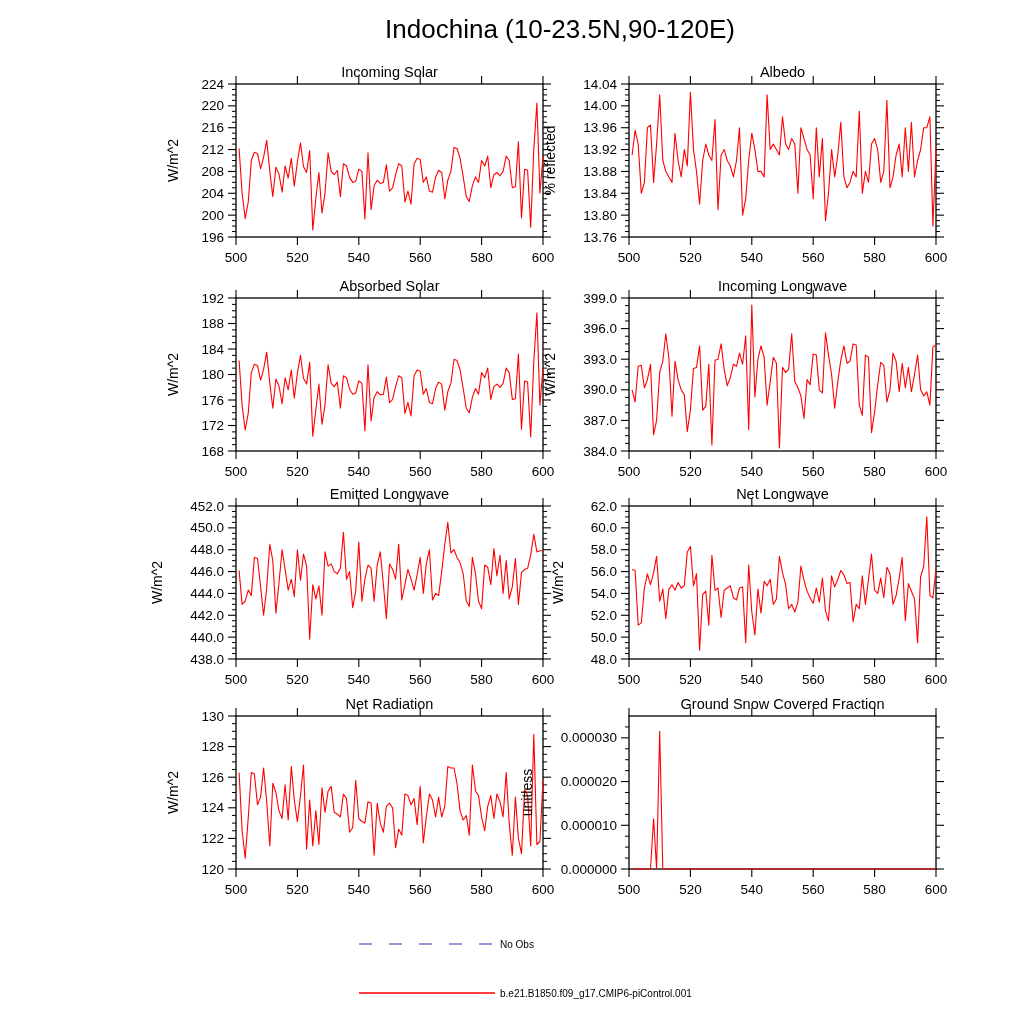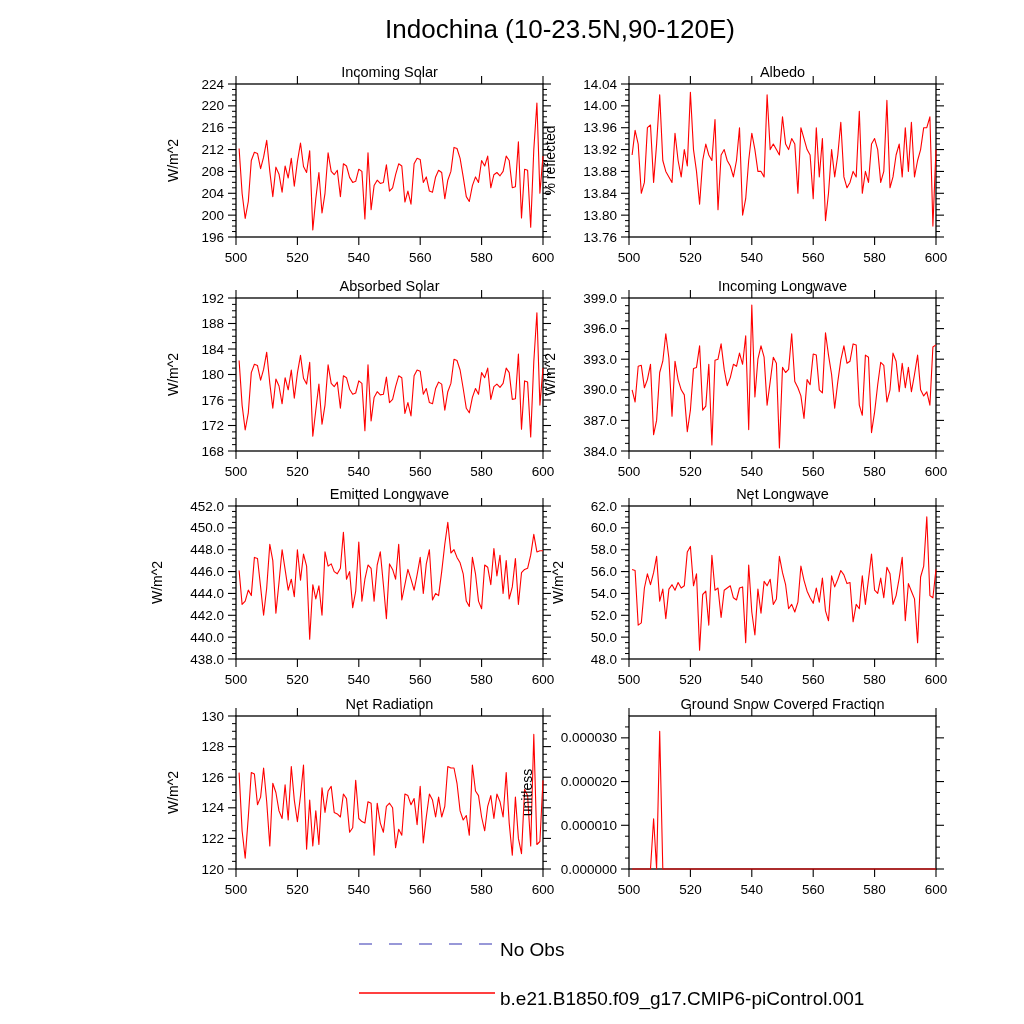--- a/index.html
+++ b/index.html
@@ -3,21 +3,21 @@
 <meta charset="utf-8">
 <style>
   html,body{margin:0;padding:0;background:#ffffff;}
   .page{position:relative;width:1024px;height:1024px;background:#ffffff;overflow:hidden;
         font-family:"Liberation Sans",sans-serif;color:#000;margin-left:48px;}
   .figure-title{position:absolute;top:14px;left:0;width:1024px;text-align:center;
         font-size:26px;letter-spacing:0px;}
   #charts{position:absolute;left:0;top:0;}
   .legend-row{position:absolute;height:16px;}
   .legend-line{position:absolute;left:310px;width:138px;height:6px;overflow:visible;}
-  .legend-label{position:absolute;left:452px;top:-2px;font-size:19px;white-space:nowrap;}
+  .legend-label{position:absolute;left:452px;top:-2px;font-size:10px;white-space:nowrap;}
 </style>
 </head>
 <body>
 
 <div class="page">
   <div class="figure-title">Indochina (10-23.5N,90-120E)</div>
 
   <svg id="charts" width="1024" height="1024">
       <g>
         <rect x="188" y="84" width="307" height="153" fill="none" stroke="#000" stroke-width="1.3"></rect>

